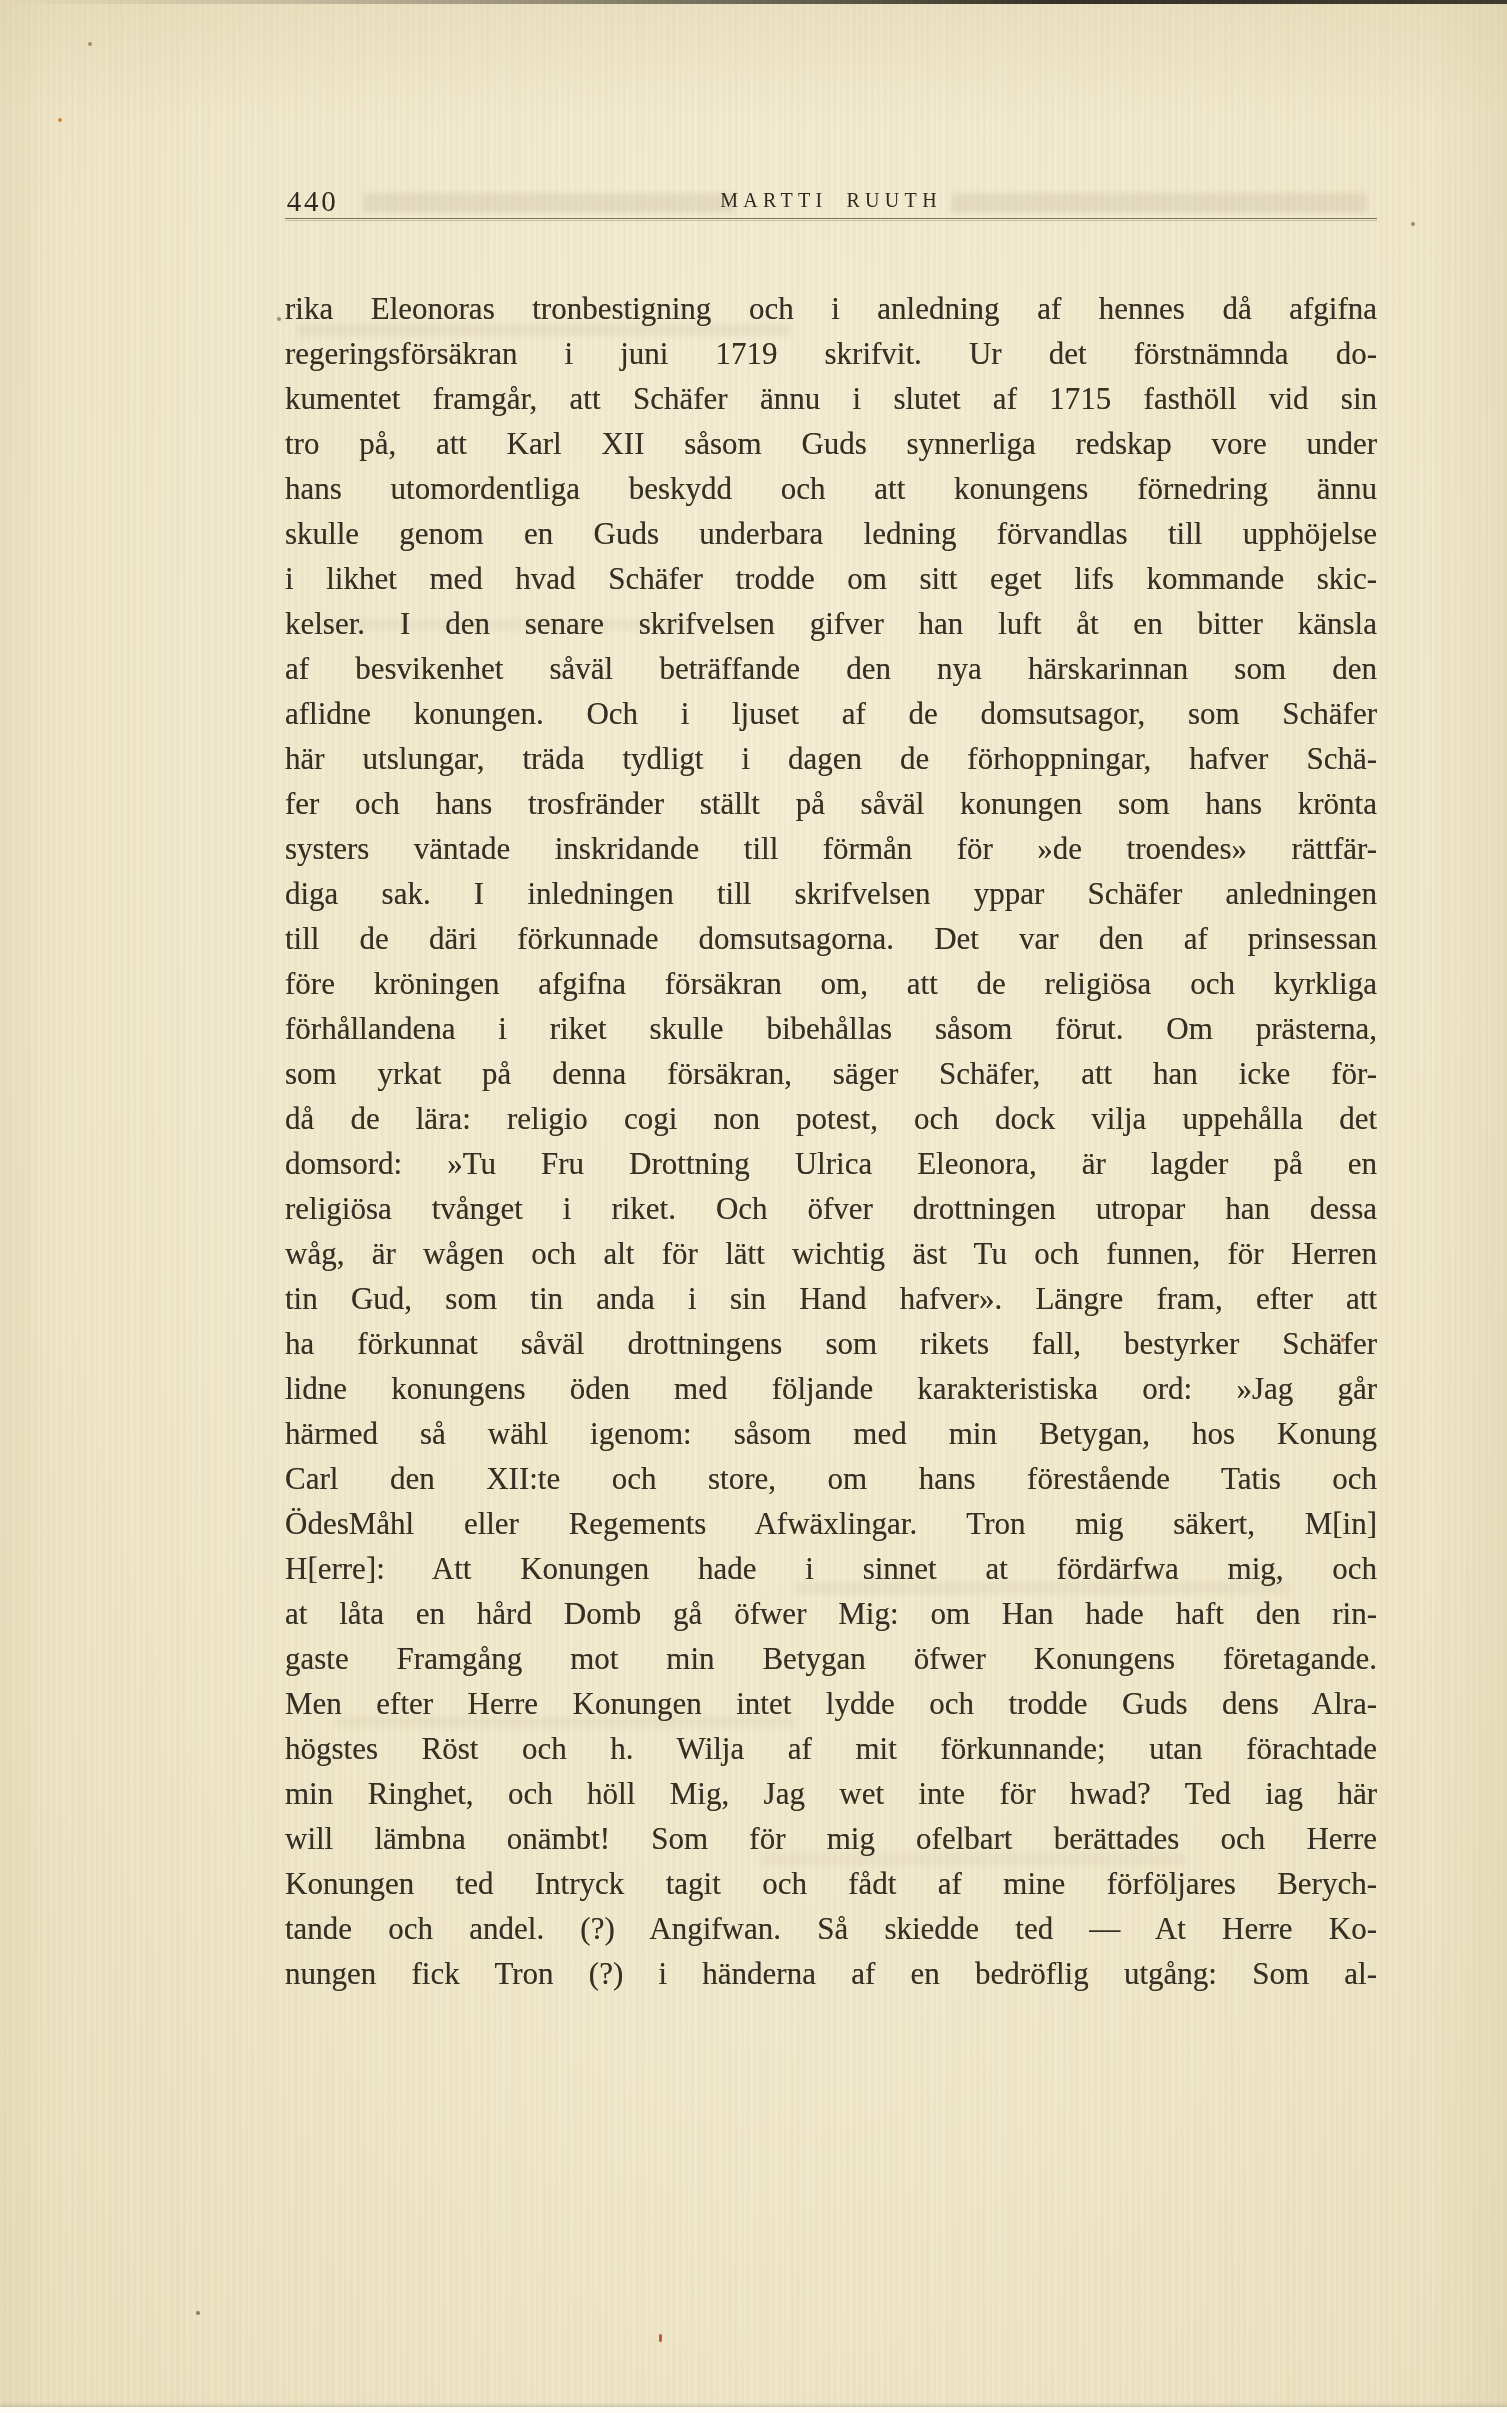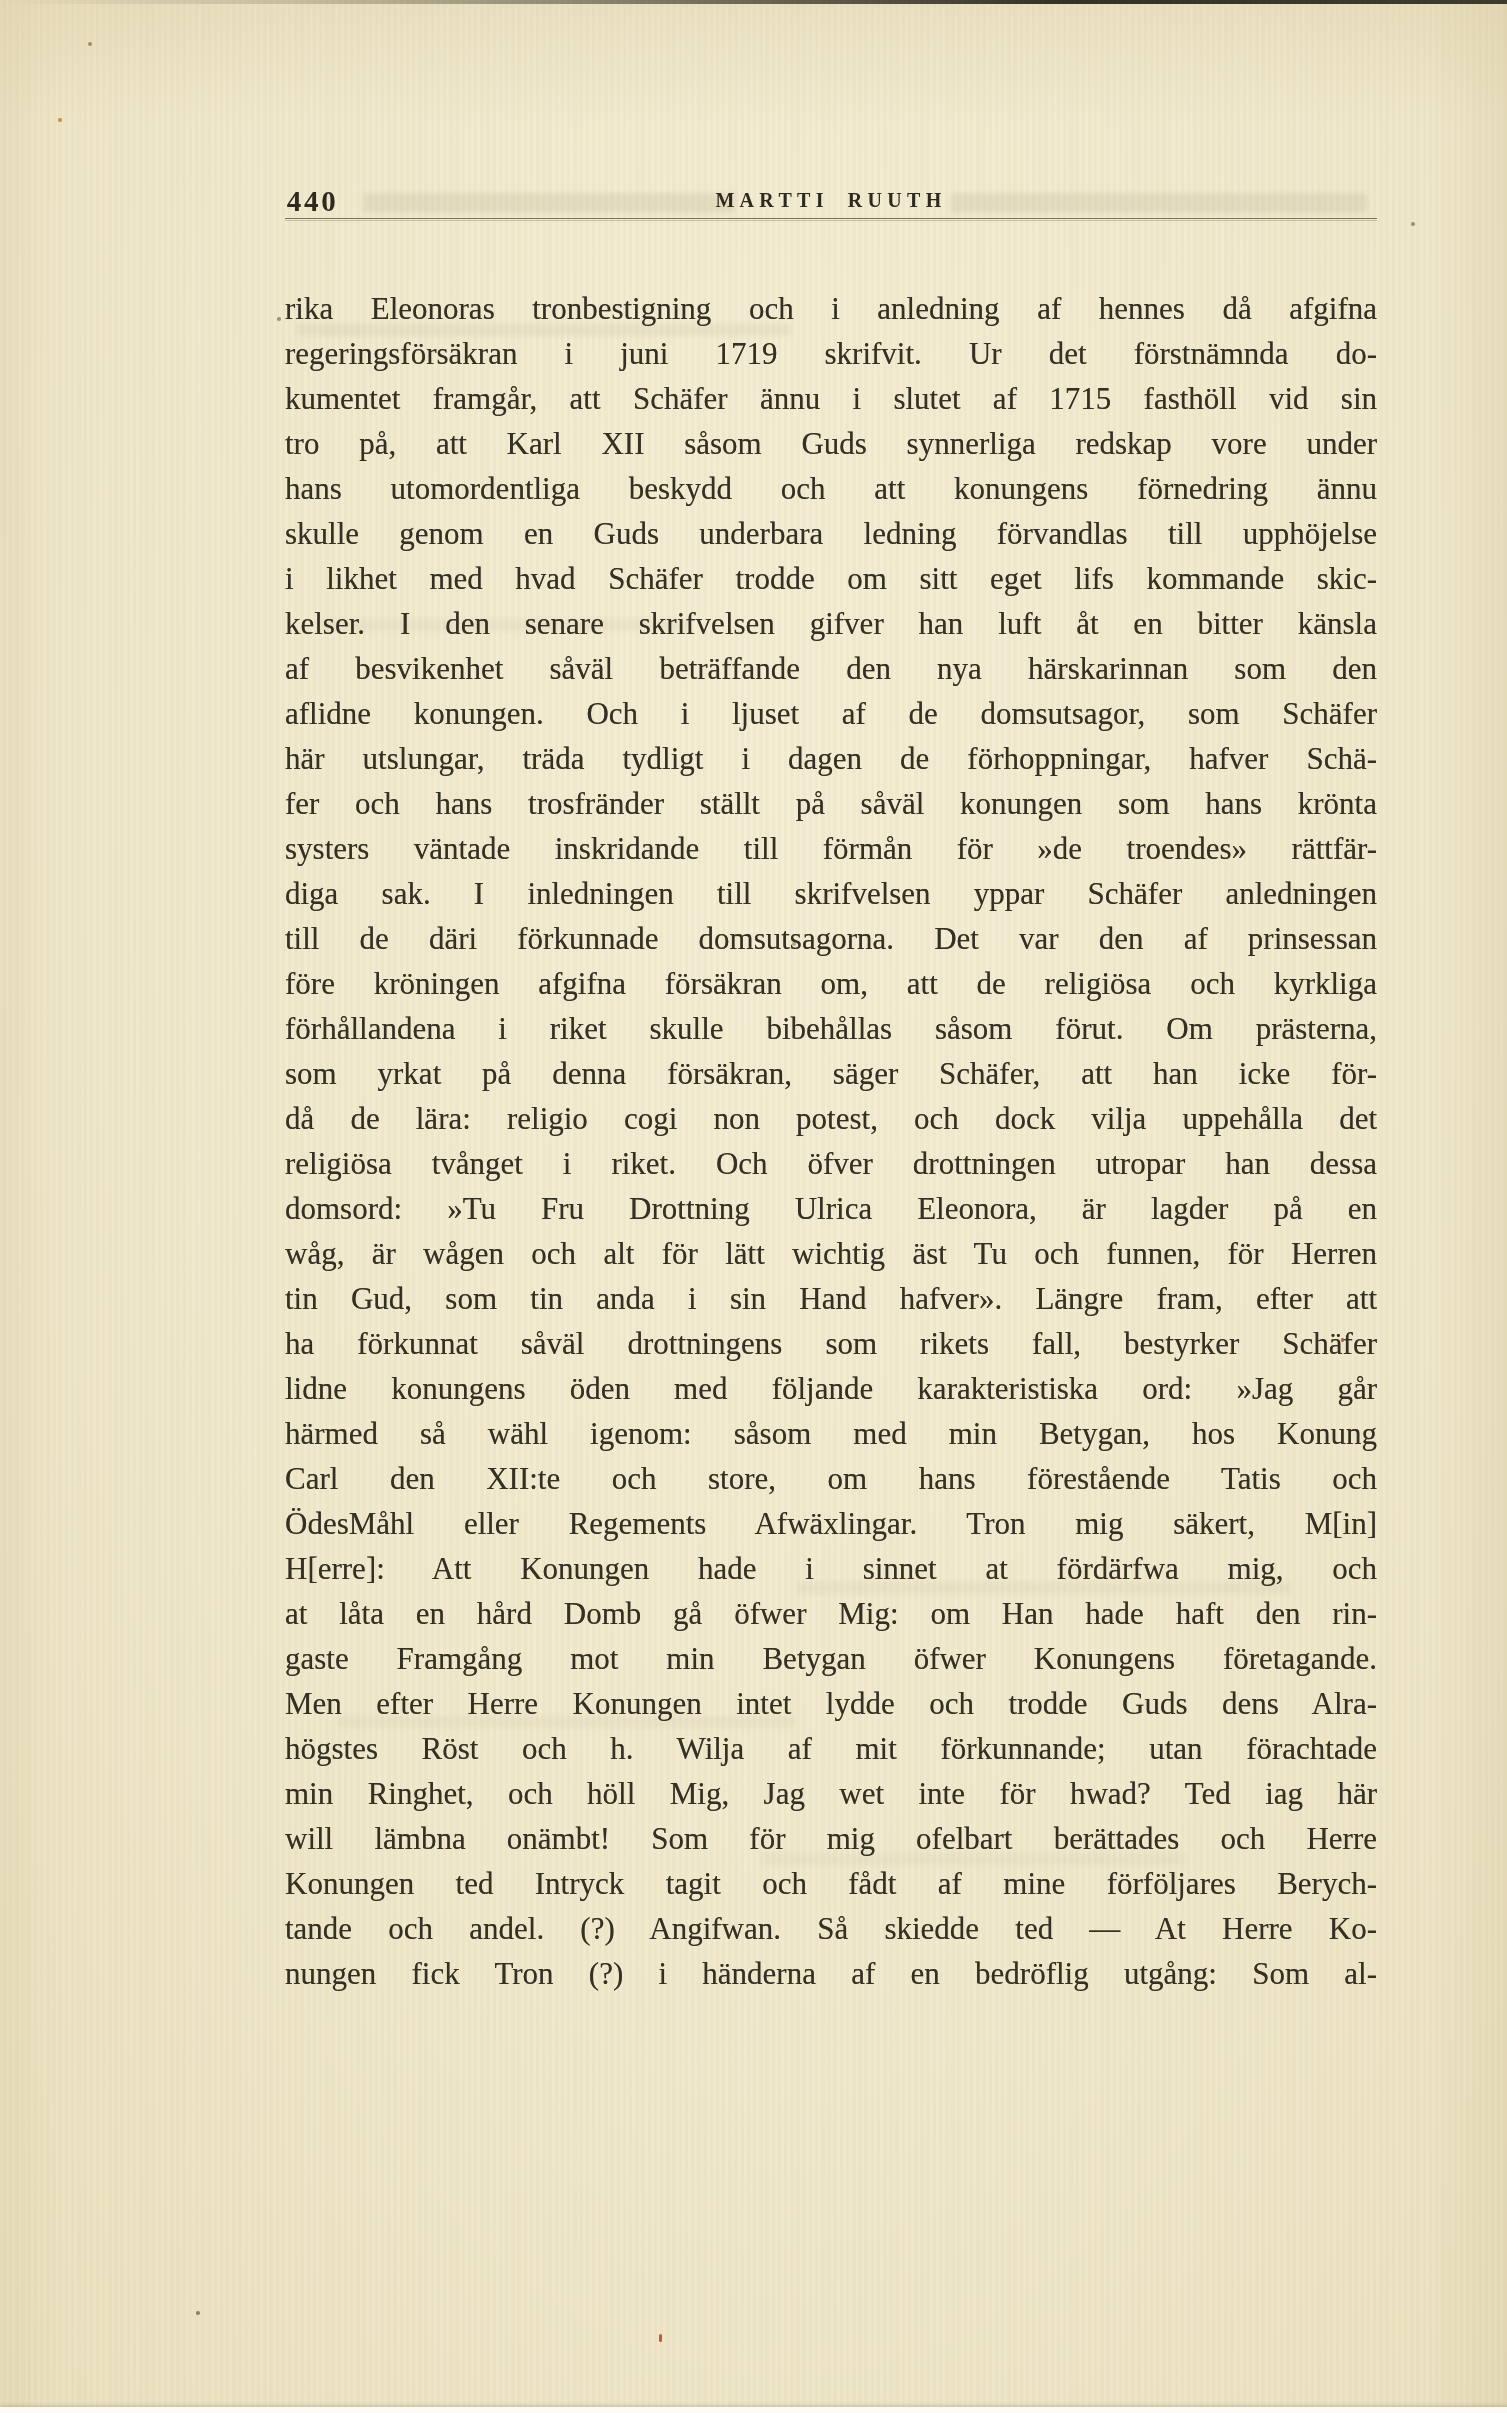--- a/index.html
+++ b/index.html
@@ -26,21 +26,21 @@
   .scan-top-edge {
     position: absolute; top: 0; left: 0; right: 0; height: 3.5px;
     background: linear-gradient(90deg, rgba(40,35,25,0) 0%, rgba(40,35,25,.18) 20%, rgba(30,26,18,.55) 45%, rgba(22,19,12,.85) 70%, rgba(22,19,12,.8) 100%);
   }
   .scan-bottom-edge {
     position: absolute; bottom: 0; left: 0; right: 0; height: 6.2px;
     background: #fcfbf4;
     box-shadow: 0 -1.8px 3.5px rgba(120,110,80,.28);
   }
   .header {
-    position: absolute; top: 180px; left: 285px; width: 1092px; height: 41px; font-weight: bold;
+    position: absolute; top: 180px; left: 285px; width: 1092px; height: 41px;
   }
   .pageno {
     position: absolute; left: 1.8px; top: 5.3px;
     font-size: 29px; letter-spacing: 2.7px; color: #2e2a20;
   }
   .running {
     position: absolute; left: 0; top: 8.8px; width: 100%;
     text-align: center; font-size: 20px; letter-spacing: 5.3px; word-spacing: 8.8px;
     color: #2e2a20;
   }
@@ -102,22 +102,22 @@
     <div class="ln">aflidne konungen.  Och i ljuset af de domsutsagor, som Schäfer</div>
     <div class="ln">här utslungar, träda tydligt i dagen de förhoppningar, hafver Schä-</div>
     <div class="ln">fer och hans trosfränder ställt på såväl konungen som hans krönta</div>
     <div class="ln">systers väntade inskridande till förmån för »de troendes» rättfär-</div>
     <div class="ln">diga sak.  I inledningen till skrifvelsen yppar Schäfer anledningen</div>
     <div class="ln">till de däri förkunnade domsutsagorna.  Det var den af prinsessan</div>
     <div class="ln">före kröningen afgifna försäkran om, att de religiösa och kyrkliga</div>
     <div class="ln">förhållandena i riket skulle bibehållas såsom förut.  Om prästerna,</div>
     <div class="ln">som yrkat på denna försäkran, säger Schäfer, att han icke för-</div>
     <div class="ln">då de lära: religio cogi non potest, och dock vilja uppehålla det</div>
+    <div class="ln">domsord: »Tu Fru Drottning Ulrica Eleonora, är lagder på en</div>
     <div class="ln">religiösa tvånget i riket.  Och öfver drottningen utropar han dessa</div>
-    <div class="ln">domsord: »Tu Fru Drottning Ulrica Eleonora, är lagder på en</div>
     <div class="ln">wåg, är wågen och alt för lätt wichtig äst Tu och funnen, för Herren</div>
     <div class="ln">tin Gud, som tin anda i sin Hand hafver».  Längre fram, efter att</div>
     <div class="ln">ha förkunnat såväl drottningens som rikets fall, bestyrker Schäfer</div>
     <div class="ln">lidne konungens öden med följande karakteristiska ord: »Jag går</div>
     <div class="ln">härmed så wähl igenom: såsom med min Betygan, hos Konung</div>
     <div class="ln">Carl den XII:te och store, om hans förestående Tatis och</div>
     <div class="ln">ÖdesMåhl eller Regements Afwäxlingar.  Tron mig säkert, M[in]</div>
     <div class="ln">H[erre]: Att Konungen hade i sinnet at fördärfwa mig, och</div>
     <div class="ln">at låta en hård Domb gå öfwer Mig: om Han hade haft den rin-</div>
     <div class="ln">gaste Framgång mot min Betygan öfwer Konungens företagande.</div>

